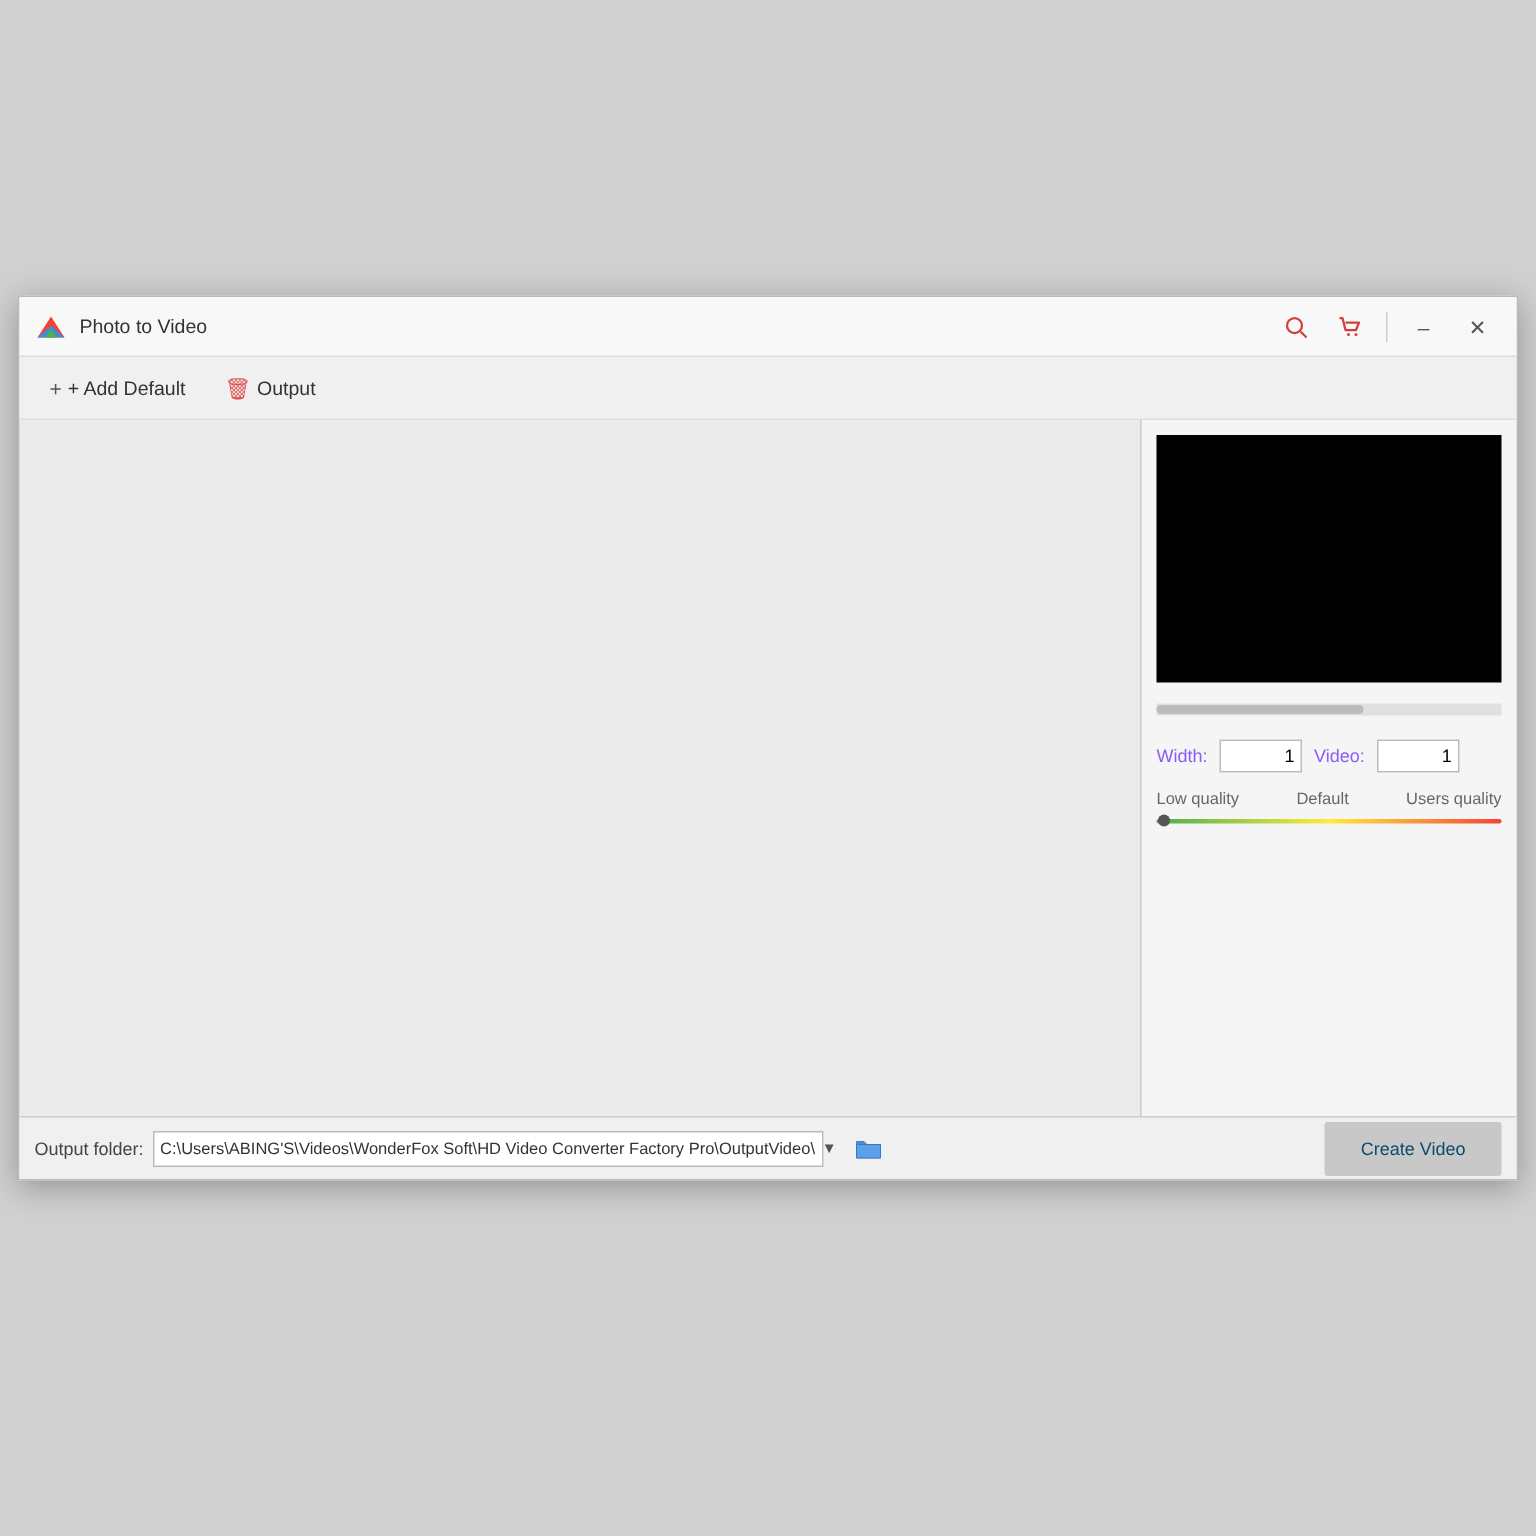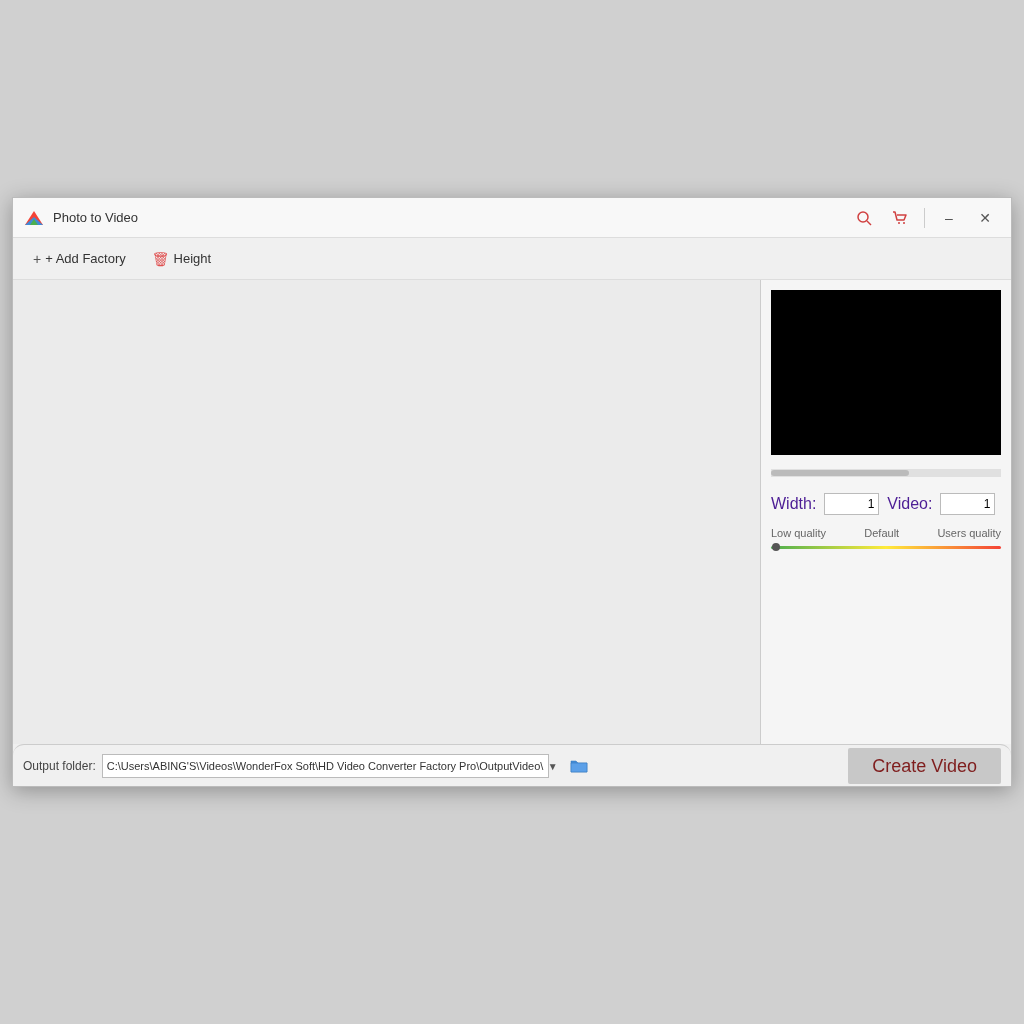--- a/index.html
+++ b/index.html
@@ -183,22 +183,22 @@
     .dimensions-row {
       display: flex;
       align-items: center;
       gap: 8px;
       font-size: 12px;
       color: #444;
       margin-top: 4px;
     }
 
     .dimensions-row label {
-      font-size: 16px;
-      color: #4c1d95;
+      font-size: 12px;
+      color: #8b5cf6;
     }
 
     .dimensions-row input {
       width: 55px;
       height: 22px;
       border: 1px solid #bbb;
       background: #fff;
       font-size: 12px;
       padding: 0 4px;
       text-align: right;
@@ -286,21 +286,20 @@
 
     
     .bottom-bar {
       height: 42px;
       background: #f0f0f0;
       border-top: 1px solid #ccc;
       display: flex;
       align-items: center;
       padding: 0 10px;
       flex-shrink: 0;
-      border-radius: 11px;
     }
 
     .output-label {
       font-size: 12px;
       color: #444;
       white-space: nowrap;
       margin-right: 6px;
     }
 
     .output-path-container {
@@ -347,22 +346,22 @@
       margin-left: 4px;
       color: #4a90d9;
       font-size: 16px;
     }
 
     .create-video-btn {
       margin-left: auto;
       background: #c8c8c8;
       border: none;
       padding: 8px 24px;
-      font-size: 18px;
-      color: #7f1d1d;
+      font-size: 12px;
+      color: #0c4a6e;
       cursor: pointer;
       border-radius: 2px;
       height: 36px;
     }
 
     
     .logo-svg {
       width: 22px;
       height: 22px;
     }
@@ -404,25 +403,25 @@
       </div>
       <div class="title-bar-btn close close-btn">
         <span>✕</span>
       </div>
     </div>
   </div>
 
   <div class="toolbar">
     <div class="toolbar-btn">
       <span class="btn-icon">+</span>
-      <span>+ Add Factory</span>
+      <span>+ Add Default</span>
     </div>
     <div class="toolbar-btn clear-btn">
       <span class="btn-icon">🗑</span>
-      <span>Height</span>
+      <span>Output</span>
     </div>
   </div>
 
   <div class="main-content">
 
     <div class="image-panel">
       
     </div>
 
     <div class="settings-panel">

